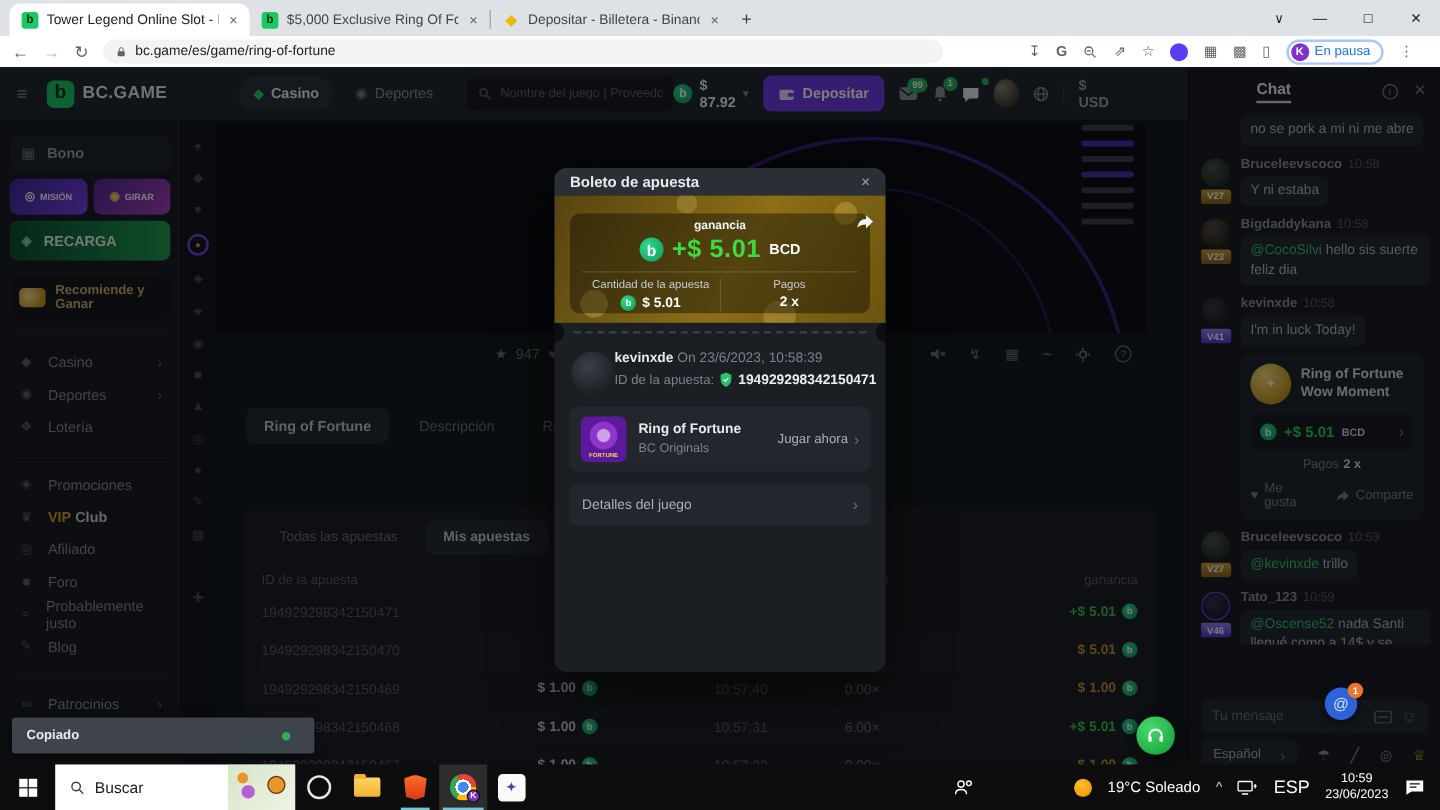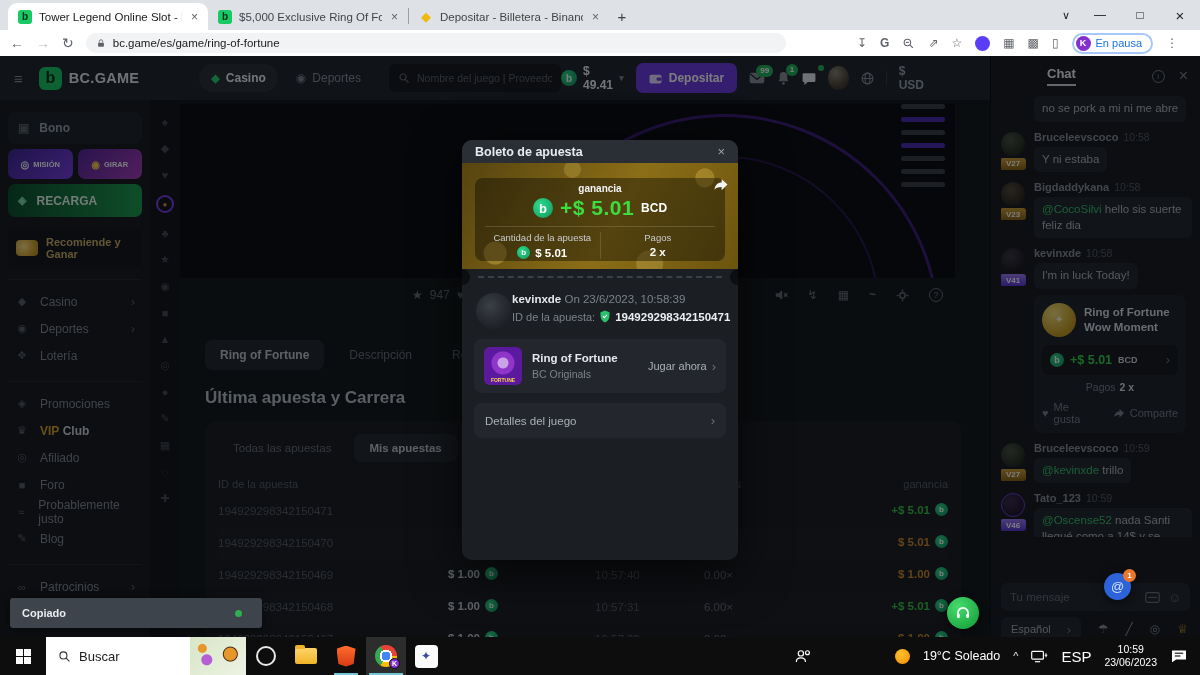--- a/index.html
+++ b/index.html
@@ -326,21 +326,21 @@
       <div class="hsearch">
         <svg width="12" height="12" viewBox="0 0 24 24">
             <circle cx="10" cy="10" r="6" fill="none" stroke="#5c636d" stroke-width="2.4"></circle>
             <line x1="15" y1="15" x2="21" y2="21" stroke="#5c636d" stroke-width="2.4"></line>
           </svg>
         <input placeholder="Nombre del juego | Proveedor | Etiqueta de categoría" style="">
       </div>
       <div class="hright">
         <div class="balance">
           <span class="coin c16">b</span>
-          <span>$ 49.41</span>
+          <span>$ 87.92</span>
           <span class="car">▾</span>
         </div>
         <div class="dep-btn">
           <svg width="13" height="11" viewBox="0 0 24 20">
               <rect x="1" y="3" width="22" height="16" rx="3" fill="#e8ddff"></rect>
               <rect x="14" y="8" width="9" height="6" rx="2" fill="#6d3ce3"></rect>
             </svg>
           <span>Depositar</span>
         </div>
         <div class="hic">
@@ -513,21 +513,20 @@
               </g>
             </svg>
           <span class="qm">?</span>
         </div>
       </div>
       <div class="game-tabs">
         <span class="gtab on">Ring of Fortune</span>
         <span class="gtab">Descripción</span>
         <span class="gtab">Reseñas</span>
       </div>
-      <div class="section-title">Última apuesta y Carrera</div>
       <div class="bets-card">
         <div class="bet-tabs">
           <span class="btab">Todas las apuestas</span>
           <span class="btab on">Mis apuestas</span>
           <span class="btab">Grandes apostadores</span>
         </div>
         <div class="thead">
           <span class="h-id">ID de la apuesta</span>
           <span class="h-pay">Pagos</span>
           <span class="h-win">ganancia</span>

